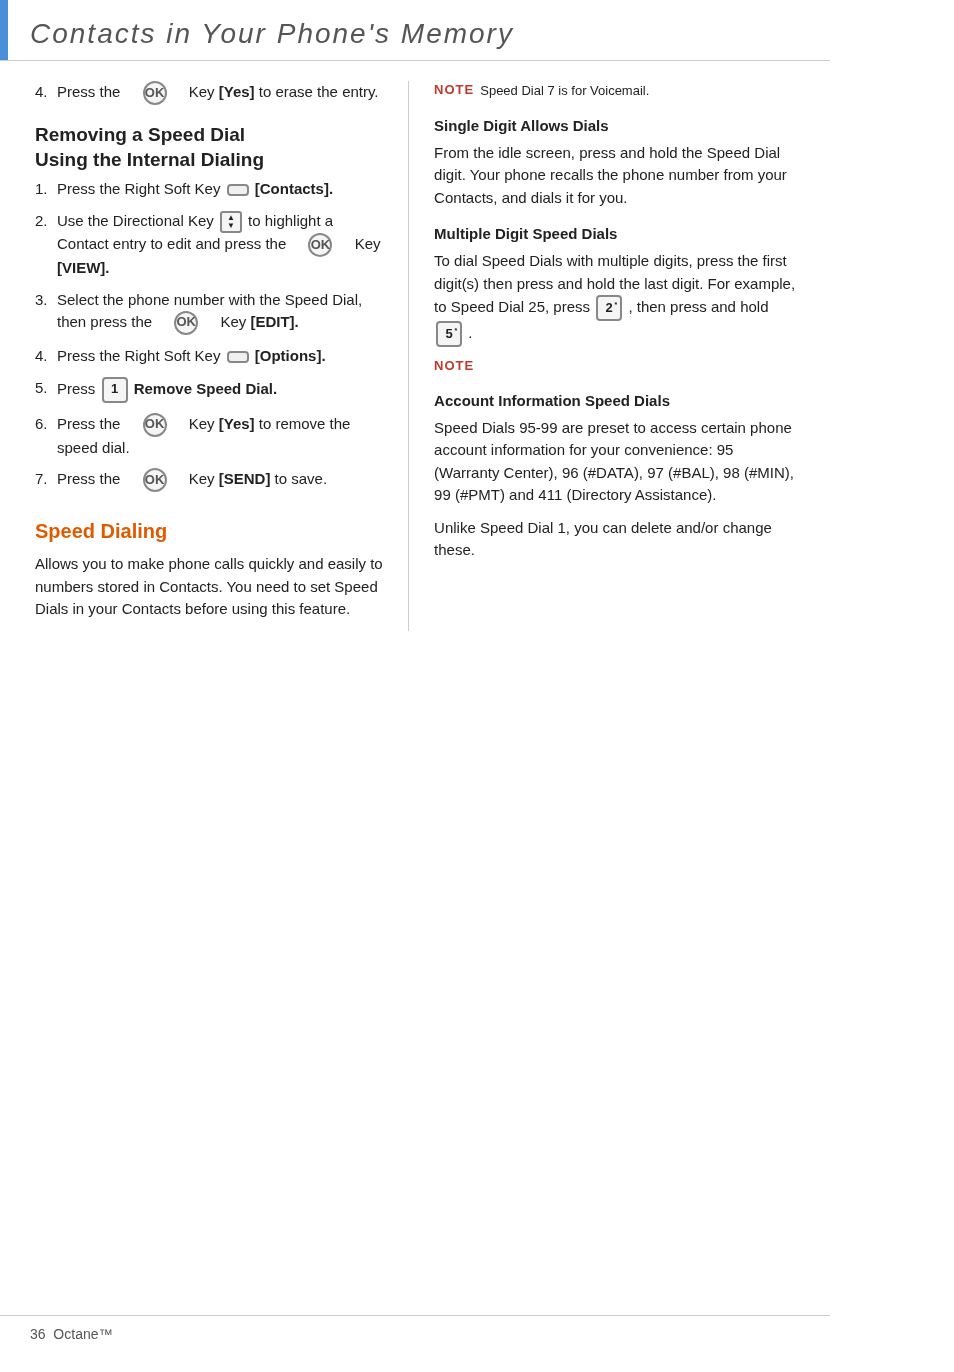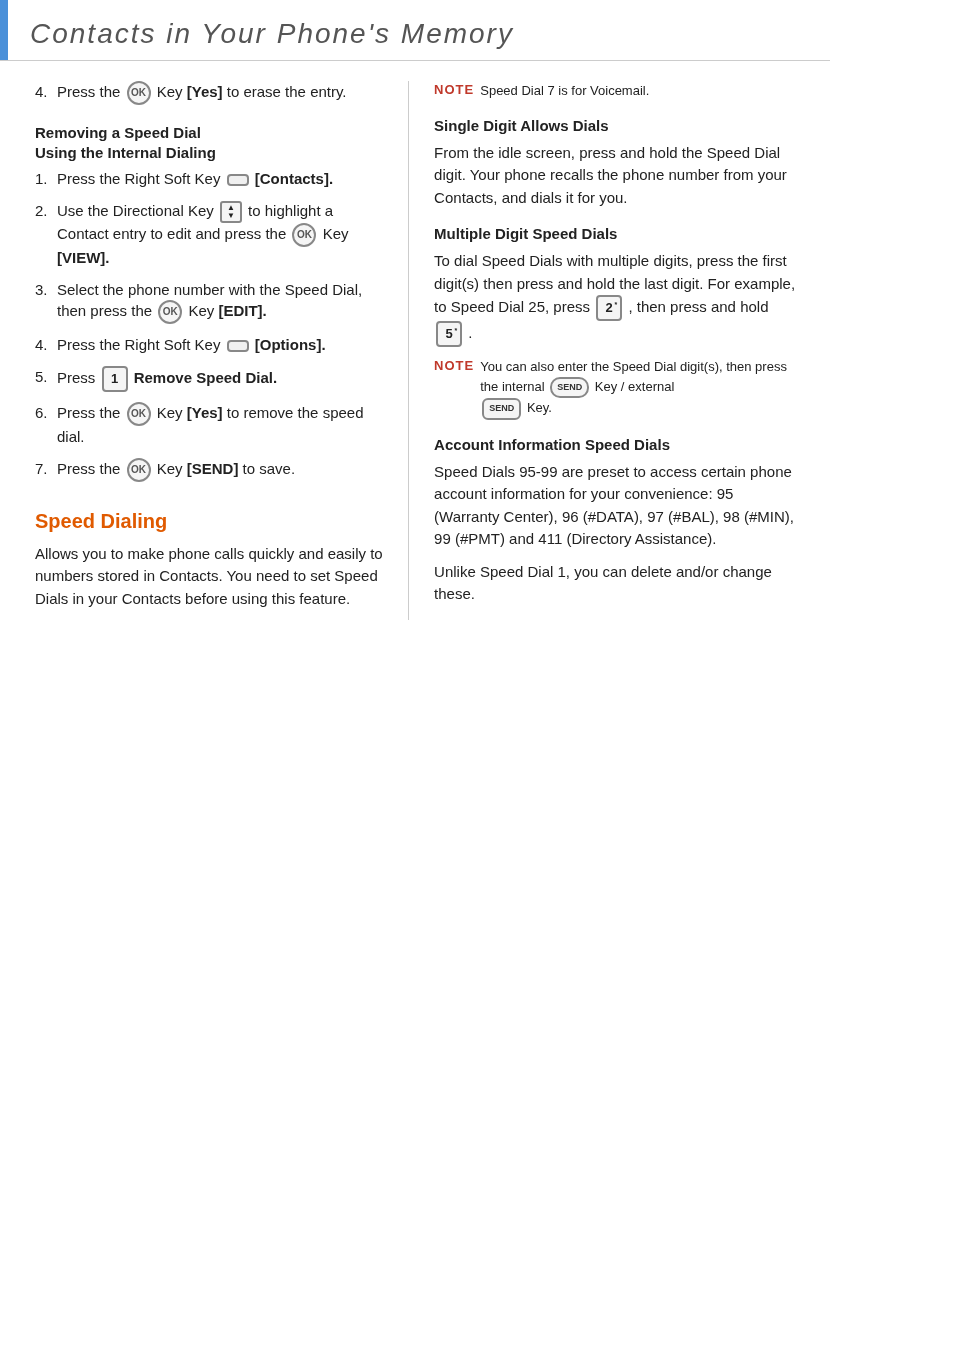--- a/index.html
+++ b/index.html
@@ -57,21 +57,21 @@
       border-right: 1px solid #ccc;
     }
 
     .right-col {
       width: 484px;
       padding: 0 30px 0 25px;
     }
 
     
     .section-heading {
-      font-size: 15px;
+      font-size: 19px;
       font-weight: bold;
       color: #222;
       margin-bottom: 6px;
       margin-top: 18px;
       line-height: 1.3;
     }
 
     
     .step-item {
       display: flex;
@@ -92,25 +92,25 @@
 
     
     .icon-ok {
       display: inline-flex;
       align-items: center;
       justify-content: center;
       width: 24px;
       height: 24px;
       border-radius: 50%;
       border: 2px solid #888;
-      font-size: 10px;
+      font-size: 13px;
       font-weight: bold;
       color: #555;
       vertical-align: middle;
-      margin: 0 2px;
+      margin: 0 18px;
       background: #f5f5f5;
     }
 
     
     .icon-softkey {
       display: inline-block;
       width: 22px;
       height: 12px;
       border: 2px solid #888;
       border-radius: 4px;
@@ -339,33 +339,27 @@
       <p class="body-text">
         <span>To dial Speed Dials with multiple digits, press the first digit(s) then press and hold the last digit. For example, to Speed Dial 25, press</span>
         <span class="icon-key" style="display:inline-flex;">2<sup>*</sup></span>
         <span>, then press and hold</span>
         <span class="icon-key" style="display:inline-flex;">5<sup>*</sup></span>
         <span>.</span>
       </p>
 
       <div class="note-block" style="align-items:flex-start; margin-top:10px;">
         <span class="note-label">NOTE</span>
-        <span class="note-content">
-          <span>You can also enter the Speed Dial digit(s), then press the</span>
-          <span> internal </span>
-          <span class="icon-send">SEND</span>
-          <span>Key / external</span>
-          <br>
-          <span class="icon-send" style="border-radius:6px; border-style: solid; border-color:#888;">SEND</span>
-          <span>Key.</span>
-        </span>
       </div>
 
       <div class="right-heading">Account Information Speed Dials</div>
       <p class="body-text">Speed Dials 95-99 are preset to access certain phone account information for your convenience: 95 (Warranty Center), 96 (#DATA), 97 (#BAL), 98 (#MIN), 99 (#PMT) and 411 (Directory Assistance).</p>
       <p class="body-text">Unlike Speed Dial 1, you can delete and/or change these.</p>
 
     </div>
 
   </div>
 
+  <div class="page-footer">
+    <span>36</span>&nbsp;&nbsp;<span>Octane™</span>
+  </div>
 
 </div>
 
 </body></html>

